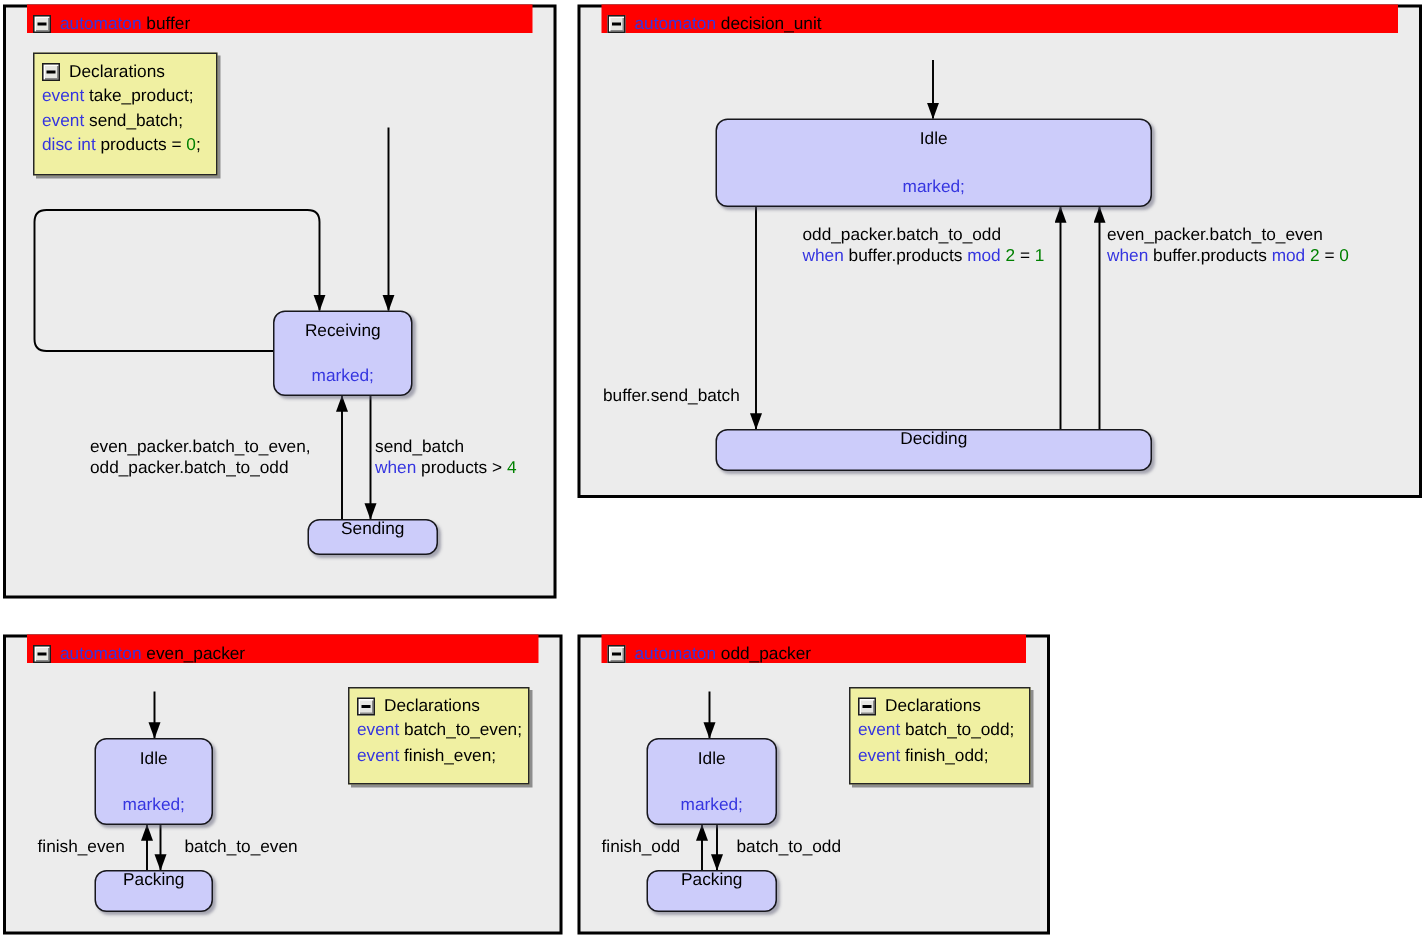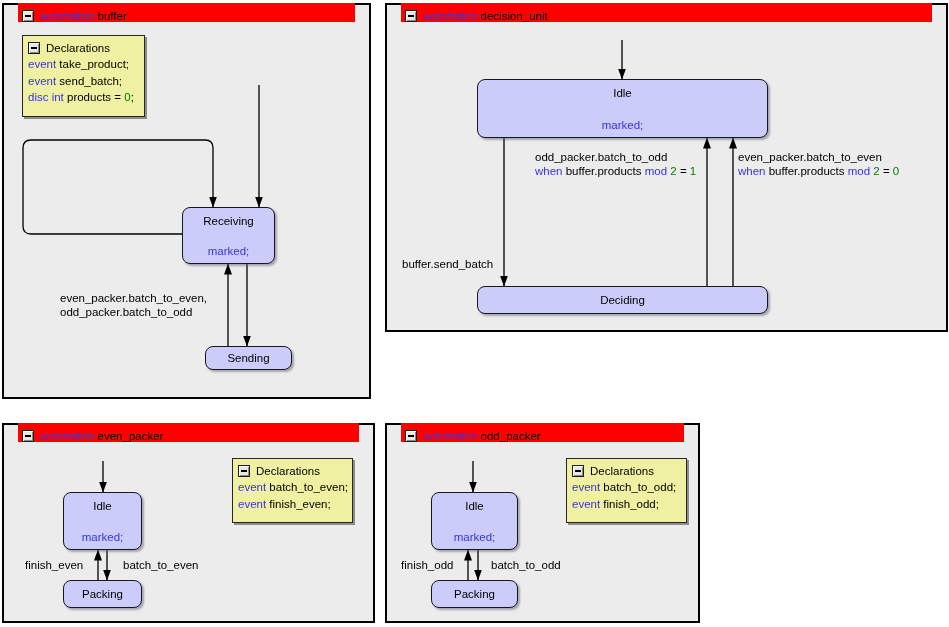--- a/index.html
+++ b/index.html
@@ -15,21 +15,21 @@
   .minus{width:12px;height:12px;flex:0 0 12px;background:#e6e6e2;border:1px solid #1c1c1c;
          box-shadow:inset 1px 1px 0 #ffffff, inset -1px -1px 0 #8a8a8a;
          display:flex;align-items:center;justify-content:center;box-sizing:border-box;cursor:pointer;}
   .minus i{display:block;width:6px;height:2px;background:#000;}
 
   svg.edges{position:absolute;left:0;top:0;pointer-events:none;}
   svg.edges path{fill:none;stroke:var(--edge);stroke-width:1.3px;}
 
   .state{position:absolute;background:var(--state_fill);border:1.5px solid #17171c;border-radius:8px;
          box-sizing:border-box;box-shadow:2px 2px 2px rgba(95,95,120,.5);
-         display:flex;flex-direction:column;align-items:center;justify-content:center;}
+         display:flex;flex-direction:column;align-items:center;justify-content:flex-start;}
   .state.two{justify-content:space-between;padding:7px 0 6px;}
   .state .s-marked{color:var(--marked);}
 
   .decl{position:absolute;background:var(--decl_fill);border:1.2px solid #262626;
         box-shadow:2px 2px 0 #8d8d8d;box-sizing:border-box;padding:3px 5px 2px;}
   .decl-hdr{display:flex;align-items:center;gap:6px;height:17px;}
   .decl-lines .seg-line{line-height:16.5px;white-space:nowrap;}
 
   .elabel{position:absolute;white-space:nowrap;}
   .elabel .seg-line{line-height:14px;}
@@ -84,20 +84,24 @@
 
     <div class="state two" style="left:180px;top:204px;width:93px;height:57px">
       <span class="s-name">Receiving</span>
       <span class="s-marked">marked;</span>
     </div>
 
     <div class="elabel" style="left:58px;top:288px">
         <div class="seg-line"><span class="seg-p">even_packer.batch_to_even,</span></div>
         <div class="seg-line"><span class="seg-p">odd_packer.batch_to_odd</span></div>
       </div>
+    <div class="elabel" style="left:248px;top:288px">
+        <div class="seg-line"><span class="seg-p">send_batch</span></div>
+        <div class="seg-line"><span class="seg-k">when</span><span class="seg-p"> products &gt; </span><span class="seg-n">4</span></div>
+      </div>
 
     <div class="state" style="left:203px;top:343px;width:87px;height:24px">
       <span class="s-name">Sending</span>
     </div>
   </div>
 
   <div class="panel" style="left:385px;top:3px;width:563px;height:329px">
     <div class="hdr">
       <div class="minus">
           <i></i>

